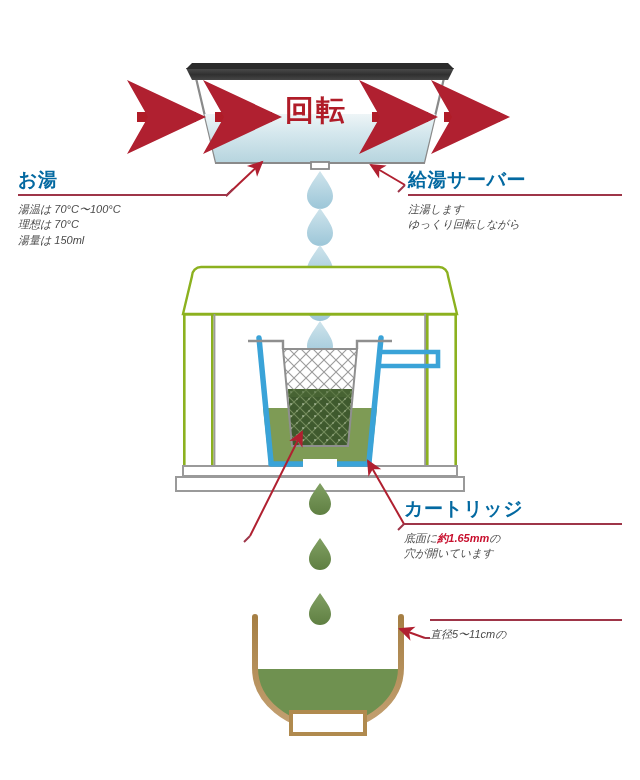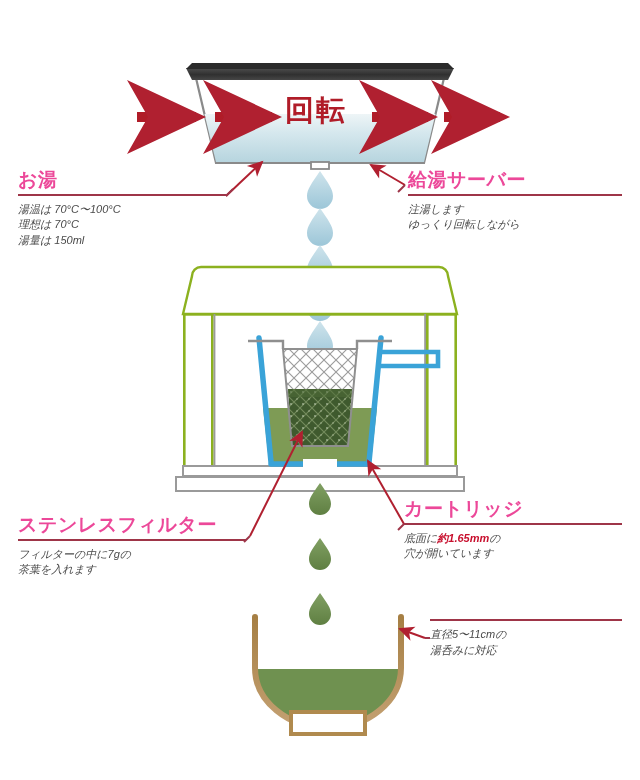--- a/index.html
+++ b/index.html
@@ -29,21 +29,21 @@
     height: 780px;
   }
 
   
   .label-block {
     position: absolute;
   }
   .label-title {
     font-size: 19px;
     font-weight: bold;
-    color: #ec4899;
+    color: #0369a1;
     letter-spacing: 0.5px;
     line-height: 1.25;
     white-space: nowrap;
   }
   .label-rule {
     height: 2px;
     background: #9e3548;
     margin-top: 2px;
     margin-bottom: 6px;
   }
@@ -249,33 +249,26 @@
     <div class="label-body">湯量は 150ml</div>
   </div>
 
   <div class="label-block align-right" id="lbl-server">
     <div class="label-title">給湯サーバー</div>
     <div class="label-rule"></div>
     <div class="label-body">注湯します</div>
     <div class="label-body">ゆっくり回転しながら</div>
   </div>
 
-  <div class="label-block align-left" id="lbl-filter">
-    <div class="label-title">ステンレスフィルター</div>
-    <div class="label-rule"></div>
-    <div class="label-body">フィルターの中に7gの</div>
-    <div class="label-body">茶葉を入れます</div>
-  </div>
 
   <div class="label-block align-right" id="lbl-cartridge">
     <div class="label-title">カートリッジ</div>
     <div class="label-rule"></div>
     <div class="label-body"><span>底面に</span><span class="hl-red">約1.65mm</span><span>の</span></div>
     <div class="label-body">穴が開いています</div>
   </div>
 
   <div class="label-block align-right" id="lbl-cup">
     <div class="label-rule"></div>
     <div class="label-body">直径5〜11cmの</div>
-    <div class="label-body">湯呑みに対応</div>
   </div>
 
 </div>
 
 </body></html>

